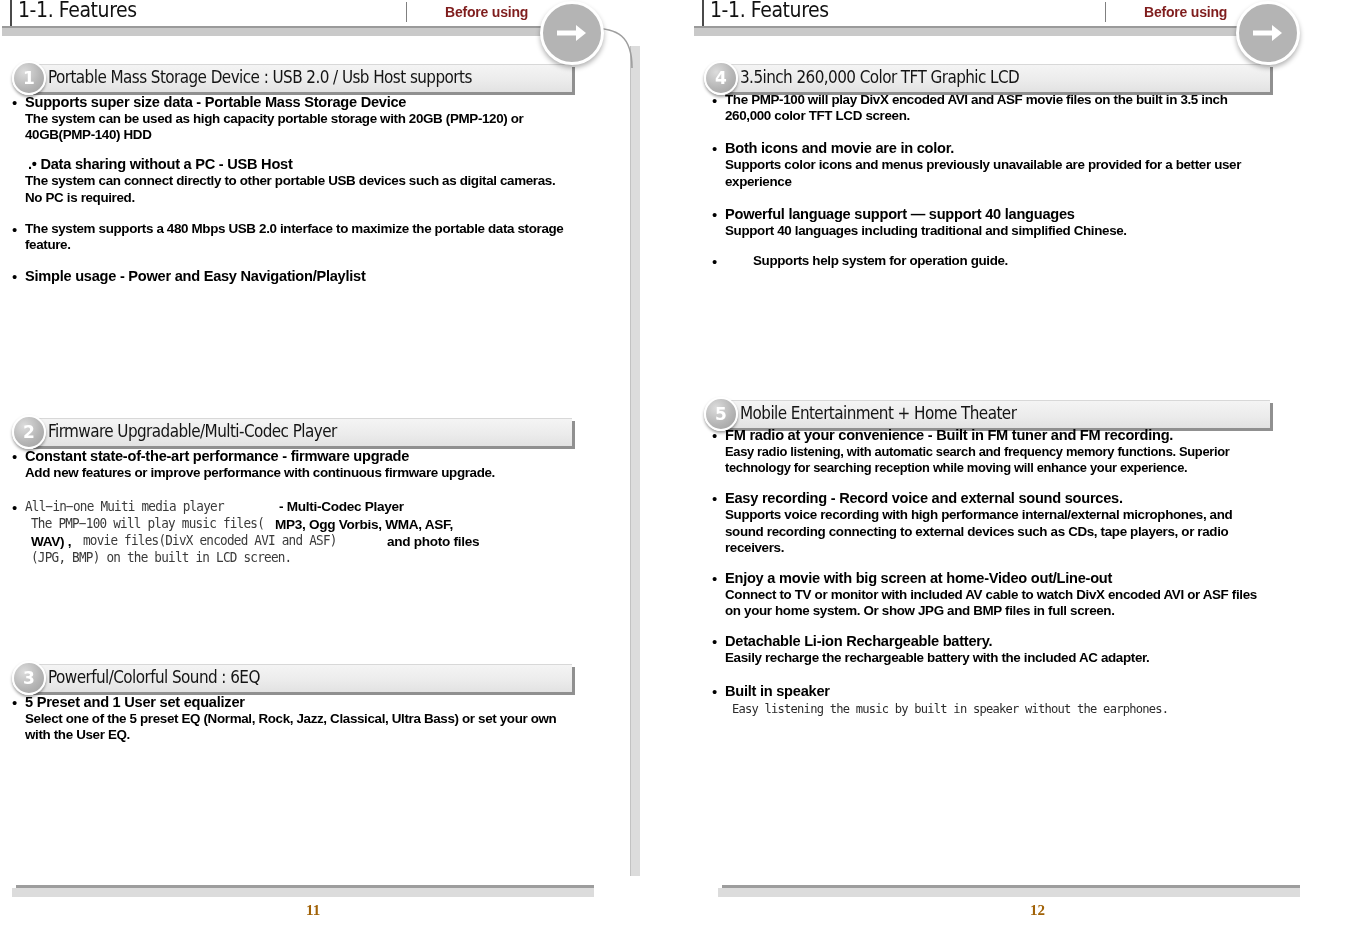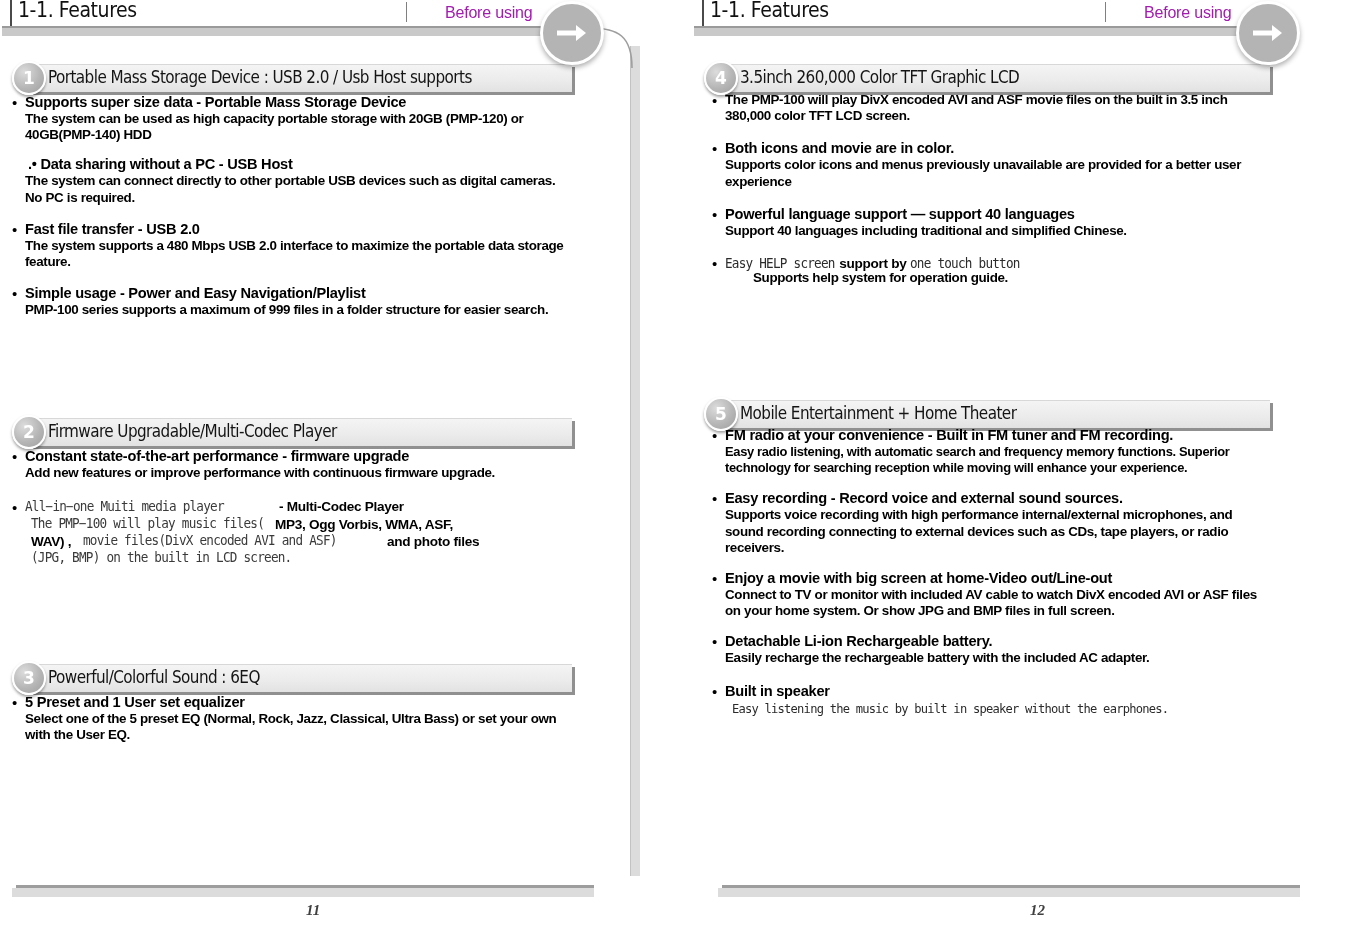--- a/index.html
+++ b/index.html
@@ -28,21 +28,21 @@
     font-family: "DejaVu Sans Condensed","Liberation Sans", sans-serif;
     font-size: 21px; letter-spacing: -0.4px;
     color: #111; white-space: nowrap;
   }
   .hdr-tick {
     position: absolute; top: 2px;
     width: 1px; height: 20px; background: #808080;
   }
   .hdr-sub {
     position: absolute; top: 4px;
-    font-size: 16px; font-weight: normal; color: #a21caf;
+    font-size: 14px; font-weight: bold; color: #7f1d1d;
     white-space: nowrap; letter-spacing: -0.2px;
   }
   .hdr-bar {
     position: absolute; left: 2px; top: 28px;
     height: 8px; background: #c9c9c9;
   }
   .hdr-bar-top {
     position: absolute; left: 2px; top: 26px;
     height: 2px; background: #9a9a9a;
   }
@@ -139,22 +139,22 @@
   .footer { position: absolute; bottom: 0; width: 100%; }
   .ft-rule {
     position: absolute; height: 3px; background: #9d9d9d;
   }
   .ft-bar {
     position: absolute; height: 9px; background: #dcdcdc;
   }
   .ft-num {
     position: absolute;
     font-family: "Liberation Serif","DejaVu Serif", serif;
-    font-style: italic; font-weight: bold;
-    font-size: 15px; color: #404040;
+    font-weight: bold;
+    font-size: 15px; color: #a16207;
   }
 </style>
 </head>
 <body>
 
 <div class="spread">
 
   <div class="page page-left">
 
     <div class="pg-header">
@@ -188,27 +188,25 @@
           <span class="dot">•</span>
           <p class="b-head">Supports super size data - Portable Mass Storage Device</p>
           <p class="b-body">The system can be used as high capacity portable storage with 20GB (PMP-120) or 40GB(PMP-140) HDD</p>
         </div>
         <div class="bullet" style="margin-bottom:15px;">
           <p class="b-head" style="margin-left:16px;">.• Data sharing without a PC - USB Host</p>
           <p class="b-body" style="margin-left:13px;">The system can connect directly to other portable USB devices such as digital cameras. No PC is required.</p>
         </div>
         <div class="bullet" style="margin-bottom:15px;">
           <span class="dot">•</span>
-          <p class="b-head">Fast file transfer - USB 2.0</p>
           <p class="b-body">The system supports a 480 Mbps USB 2.0 interface to maximize the portable data storage feature.</p>
         </div>
         <div class="bullet">
           <span class="dot">•</span>
           <p class="b-head">Simple usage - Power and Easy Navigation/Playlist</p>
-          <p class="b-body">PMP-100 series supports a maximum of 999 files in a folder structure for easier search.</p>
         </div>
       </div>
     </div>
 
     <div class="section" style="left:12px; top:418px; width:560px;">
       <div class="sec-head">
         <div class="sec-band" style="width:542px;"></div>
         <div class="sec-num">2</div>
         <div class="sec-title">Firmware Upgradable/Multi-Codec Player</div>
       </div>
@@ -279,37 +277,34 @@
 
     <div class="section" style="left:24px; top:64px; width:570px;">
       <div class="sec-head">
         <div class="sec-band" style="width:548px;"></div>
         <div class="sec-num">4</div>
         <div class="sec-title">3.5inch 260,000 Color TFT Graphic LCD</div>
       </div>
       <div class="bullets" style="left:8px; width:556px;">
         <div class="bullet" style="margin-bottom:16px;">
           <span class="dot">•</span>
-          <p class="b-body" style="margin-top:-2px;">The PMP-100 will play DivX encoded AVI and ASF movie files on the built in 3.5 inch  380,000 color TFT LCD screen.</p>
+          <p class="b-body" style="margin-top:-2px;">The PMP-100 will play DivX encoded AVI and ASF movie files on the built in 3.5 inch  260,000 color TFT LCD screen.</p>
         </div>
         <div class="bullet" style="margin-bottom:16px;">
           <span class="dot">•</span>
           <p class="b-head">Both icons and movie are in color.</p>
           <p class="b-body">Supports color icons and menus previously unavailable are provided for a better user experience</p>
         </div>
         <div class="bullet" style="margin-bottom:16px;">
           <span class="dot">•</span>
           <p class="b-head">Powerful language support — support 40 languages</p>
           <p class="b-body">Support 40 languages including traditional and simplified Chinese.</p>
         </div>
         <div class="bullet">
           <span class="dot">•</span>
-          <p class="mix">
-            <span class="thin">Easy HELP screen</span><span class="ov">support by</span><span class="thin" style="margin-left:4px;">one touch button</span>
-          </p>
           <p class="b-body" style="margin-top:-2px;margin-left:41px;">Supports help system for operation guide.</p>
         </div>
       </div>
     </div>
 
     <div class="section" style="left:24px; top:400px; width:570px;">
       <div class="sec-head">
         <div class="sec-band" style="width:548px;"></div>
         <div class="sec-num">5</div>
         <div class="sec-title">Mobile Entertainment + Home Theater</div>

